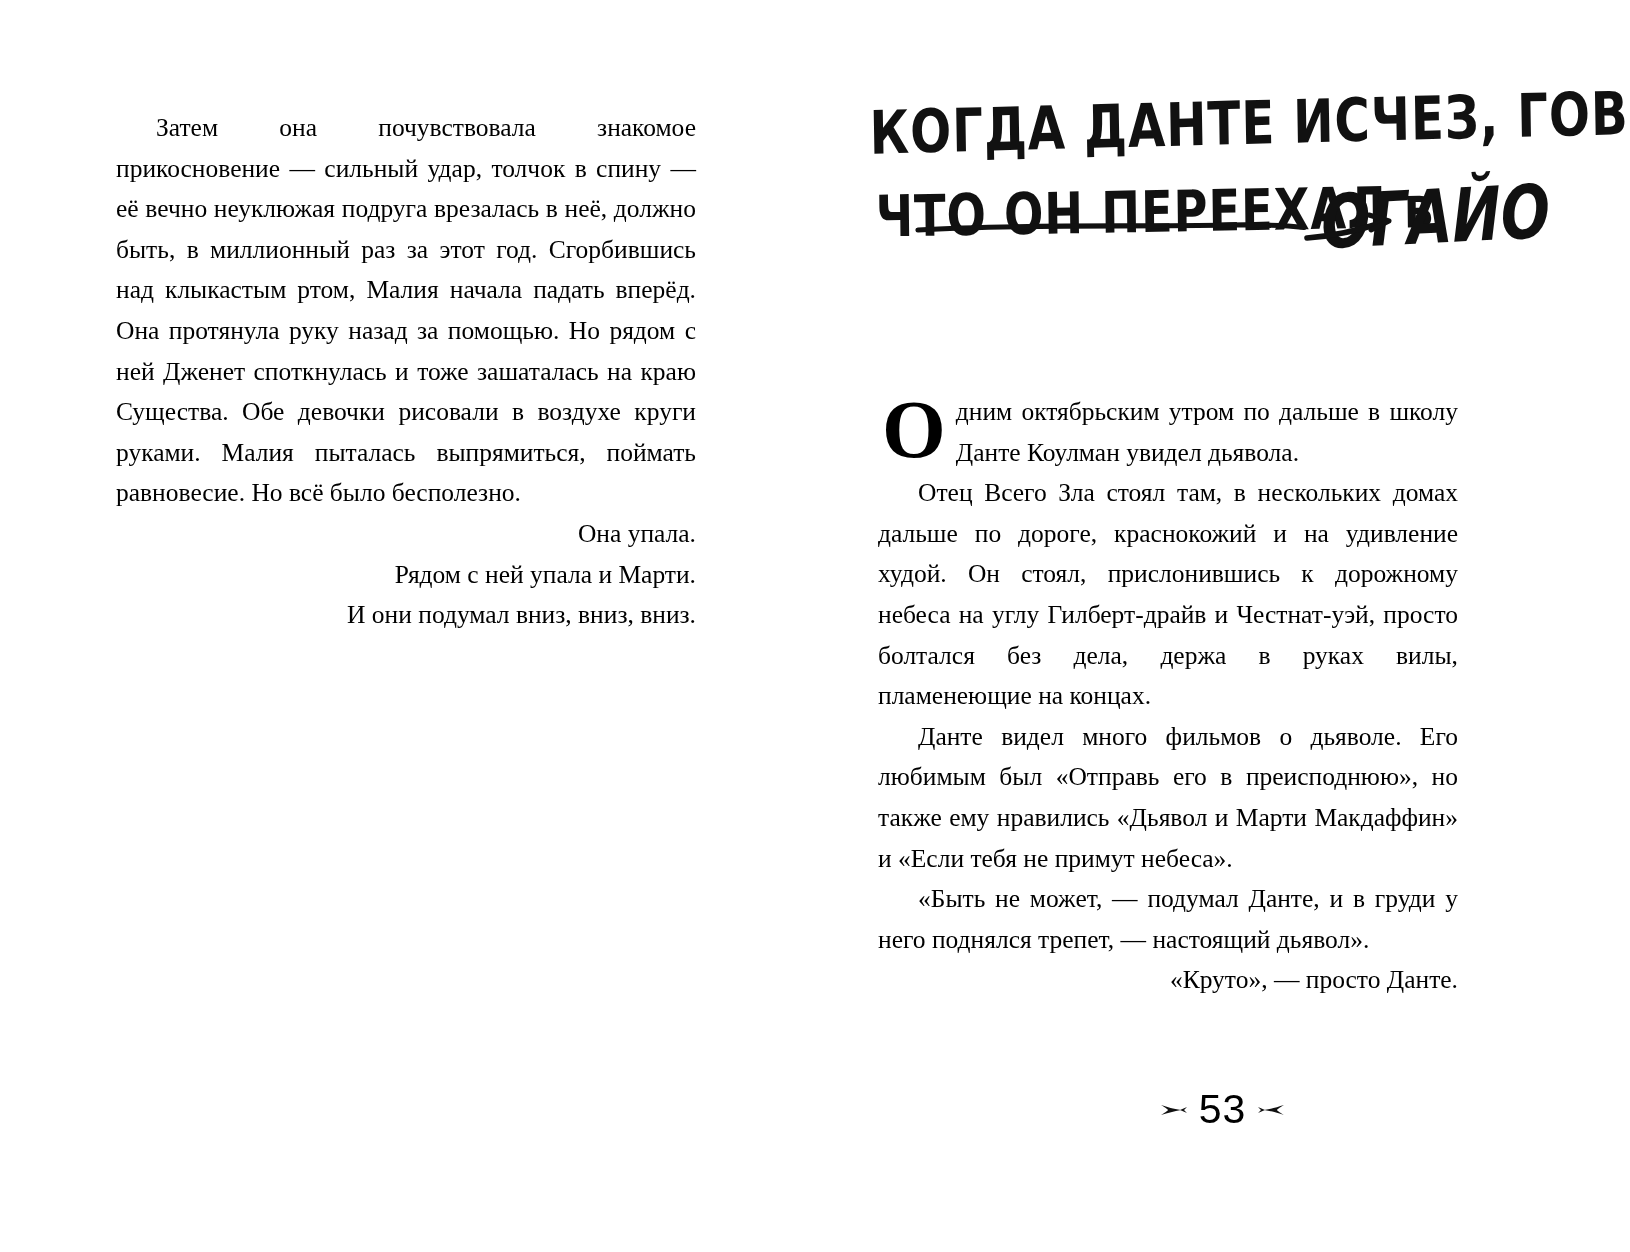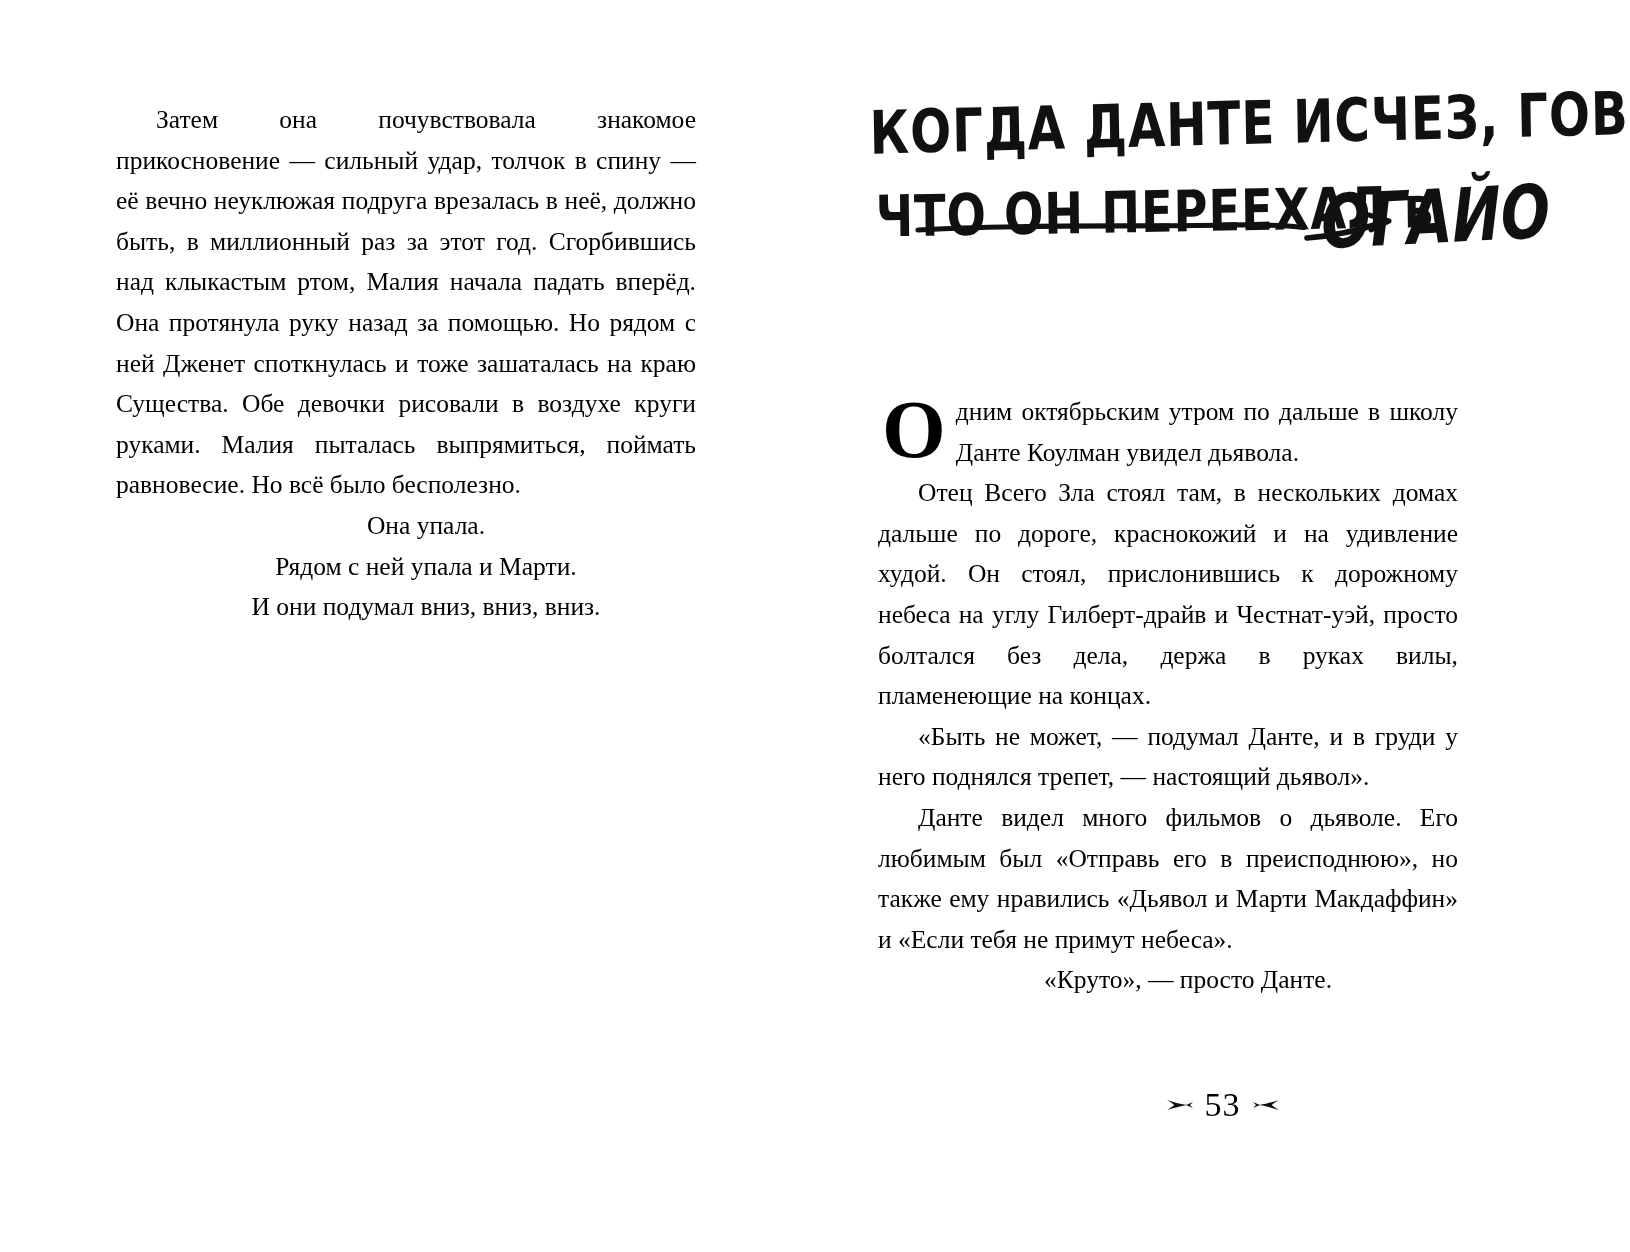--- a/index.html
+++ b/index.html
@@ -20,21 +20,21 @@
   .spread {
     position: absolute;
     inset: 0;
     display: flex;
   }
 
   
   .page-left {
     position: absolute;
     left: 0;
-    top: 8px;
+    top: 16px;
     width: 815px;
     height: 913px;
   }
   .page-right {
     position: absolute;
     left: 815px;
     top: 0;
     width: 815px;
     height: 1252px;
   }
@@ -59,21 +59,21 @@
   p.body-par {
     margin: 0;
     text-align: justify;
     text-justify: inter-word;
     font-size: 25.5px;
     line-height: 40.6px;
     text-indent: 40px;
     hyphens: manual;
   }
   p.body-par.short {
-    text-align: center;
+    text-align: right;
   }
 
   
   .dropcap-par {
     margin: 0;
     text-align: justify;
     font-size: 25.5px;
     line-height: 40.6px;
     text-indent: 0;
   }
@@ -116,22 +116,22 @@
     text-align: center;
     font-size: 31px;
     letter-spacing: 1px;
   }
   .folio-inner {
     display: inline-flex;
     align-items: center;
     gap: 11px;
   }
   .folio-num {
-    font-family: Liberation Serif, serif;
-    font-size: 34px;
+    font-family: Liberation Sans, sans-serif;
+    font-size: 41px;
   }
   .orn {
     display: inline-block;
     width: 28px;
     height: 20px;
   }
   .orn svg { display:block; width:28px; height:20px; }
 </style>
 </head>
 <body>
@@ -163,22 +163,22 @@
         <path d="M 437 160 C 464 158, 490 152, 514 144" stroke="#111111" stroke-width="5.6" fill="none" stroke-linecap="round"></path>
         <path d="M 499 137 L 519 143 L 501 152" stroke="#111111" stroke-width="5" fill="none" stroke-linecap="round" stroke-linejoin="round"></path>
       </svg>
     </div>
 
     <div class="col-right">
       <p class="dropcap-par">
         <span class="dropcap">О</span><span>дним октябрьским утром по дальше в школу Данте Коулман увидел дьявола.</span>
       </p>
       <p class="body-par">Отец Всего Зла стоял там, в нескольких домах дальше по дороге, краснокожий и на удивление худой. Он стоял, прислонившись к дорожному небеса на углу Гилберт-драйв и Честнат-уэй, просто болтался без дела, держа в руках вилы, пламенеющие на концах.</p>
+      <p class="body-par">Данте видел много фильмов о дьяволе. Его любимым был «Отправь его в преисподнюю», но также ему нравились «Дьявол и Марти Макдаффин» и «Если тебя не примут небеса».</p>
       <p class="body-par">«Быть не может, — подумал Данте, и в груди у него поднялся трепет, — настоящий дьявол».</p>
-      <p class="body-par">Данте видел много фильмов о дьяволе. Его любимым был «Отправь его в преисподнюю», но также ему нравились «Дьявол и Марти Макдаффин» и «Если тебя не примут небеса».</p>
       <p class="body-par short">«Круто», — просто Данте.</p>
     </div>
 
     <div class="folio">
       <span class="folio-inner">
         <span class="orn">
           <svg viewBox="0 0 28 20" xmlns="http://www.w3.org/2000/svg">
             <path d="M1 5 C 8 7, 13 9, 21 10 C 14 11, 8 13, 1 15 C 6 12, 8 10.5, 8 10 C 8 9.5, 6 8, 1 5 Z" fill="#111"></path>
             <path d="M20 10 L 27 7 L 24 10 L 27 13 Z" fill="#111"></path>
           </svg>

